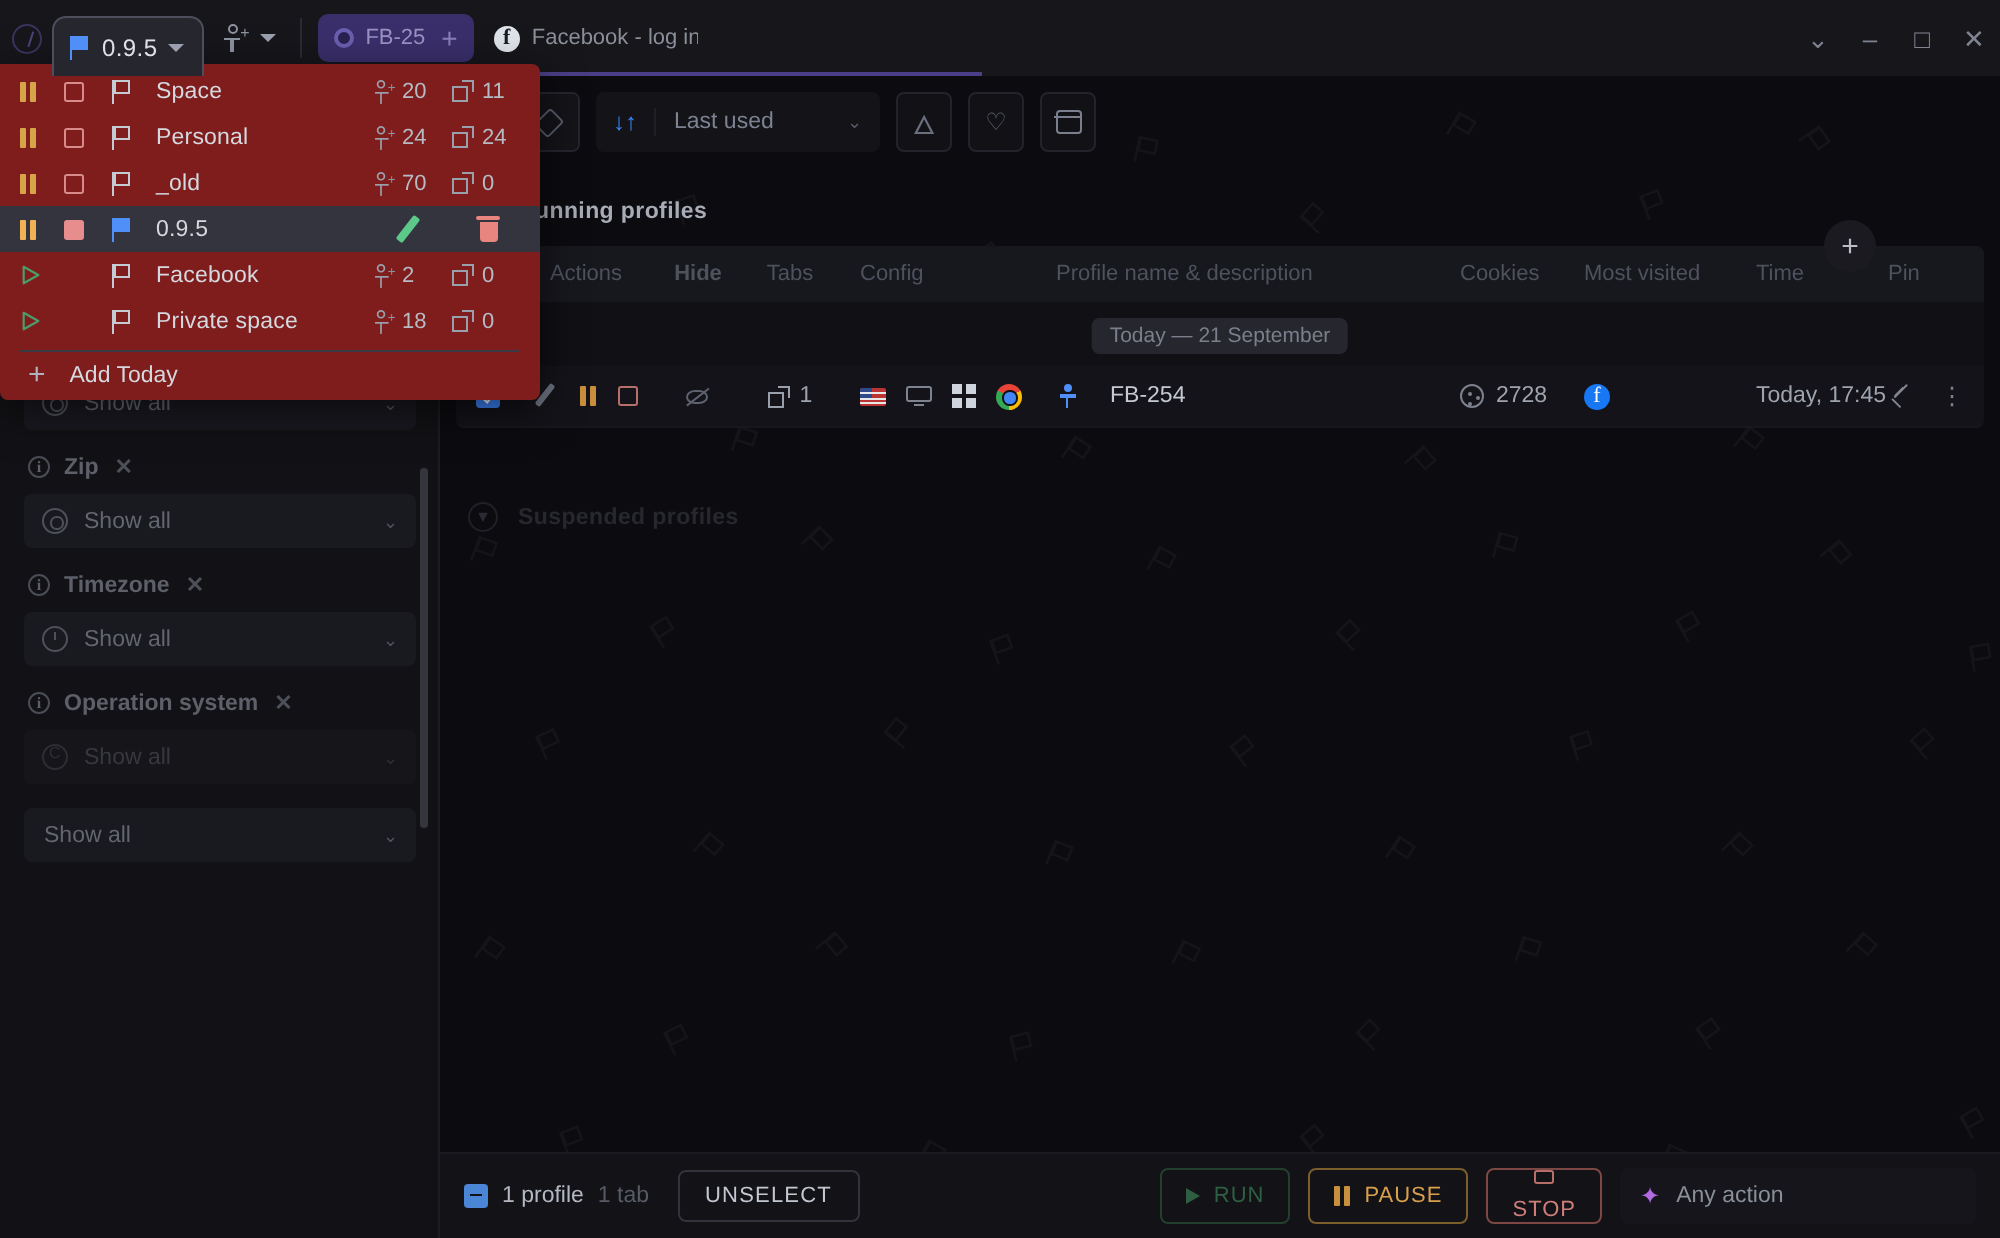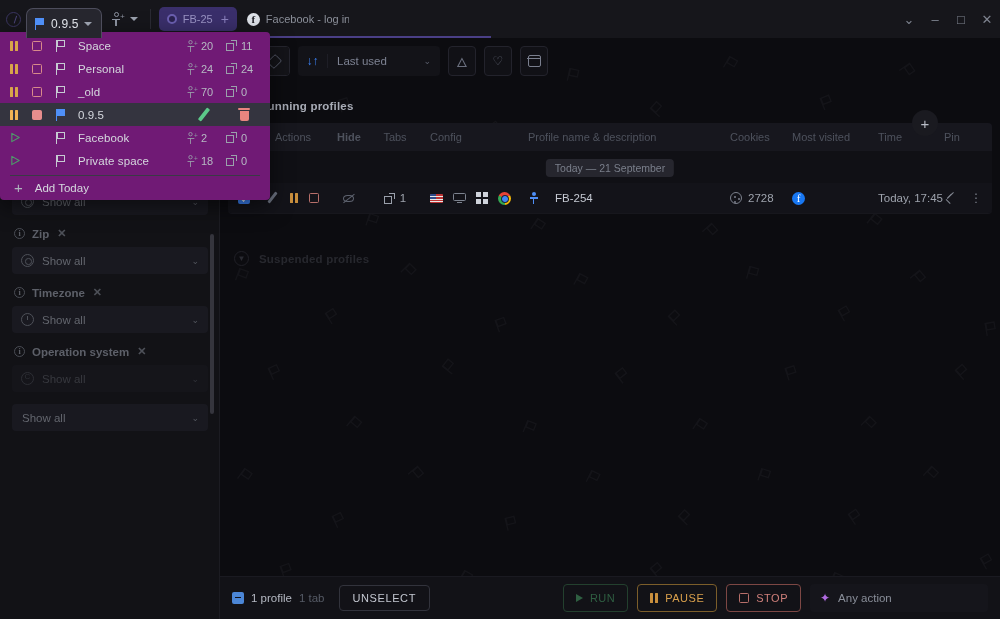--- a/index.html
+++ b/index.html
@@ -90,21 +90,21 @@
     position: absolute; right: 0; top: 0; height: 38px; display: flex; align-items: center;
   }
   .winctl div {
     width: 26px; height: 38px; display: flex; align-items: center; justify-content: center;
     color: #7e838f; font-size: 13px;
   }
 
   
   .spaces-menu {
     position: absolute; left: 0; top: 32px; width: 270px;
-    background: #701a75; z-index: 50;
+    background: #7f1d1d; z-index: 50;
     border-radius: 0 4px 4px 4px;
     box-shadow: 0 6px 22px rgba(0,0,0,.55);
     padding-top: 2px;
   }
   .space-row {
     display: flex; align-items: center; height: 23px; padding: 0 8px 0 10px;
     font-size: 11.5px; color: #d5d8de;
   }
   .space-row.active { background: #34343f; }
   .sr-act { width: 22px; display: flex; align-items: center; }
@@ -320,21 +320,21 @@
     letter-spacing: .6px; color: #c3c7d0; background: transparent;
   }
   .bb-right { margin-left: auto; display: flex; align-items: center; gap: 9px; }
   .act-btn {
     height: 28px; padding: 0 12px; border-radius: 4px; display: flex; align-items: center; gap: 7px;
     font-size: 11px; letter-spacing: .5px; border: 1px solid transparent;
   }
   .act-btn.run { color: #2f5f42; border-color: #23402e; }
   .act-btn.run .tri { width:0;height:0;border-left: 7px solid #2f5f42; border-top: 4.5px solid transparent; border-bottom: 4.5px solid transparent;}
   .act-btn.pause { color: #d9a04c; border-color: #7c5e2a; }
-  .act-btn.stop { color: #cf7f7a; border-color: #7d4744; }
+  .act-btn.stop { color: #cf7f7a; border-color: #7d4744; flex-direction: column; }
   .anyaction {
     height: 28px; width: 178px; background: #15151b; border-radius: 4px;
     display: flex; align-items: center; gap: 8px; padding: 0 10px; font-size: 11.5px; color: #898e99;
   }
   .wand { color: #b06be0; font-size: 12px; }
 </style>
 </head>
 <body>
 
 <div id="app">

